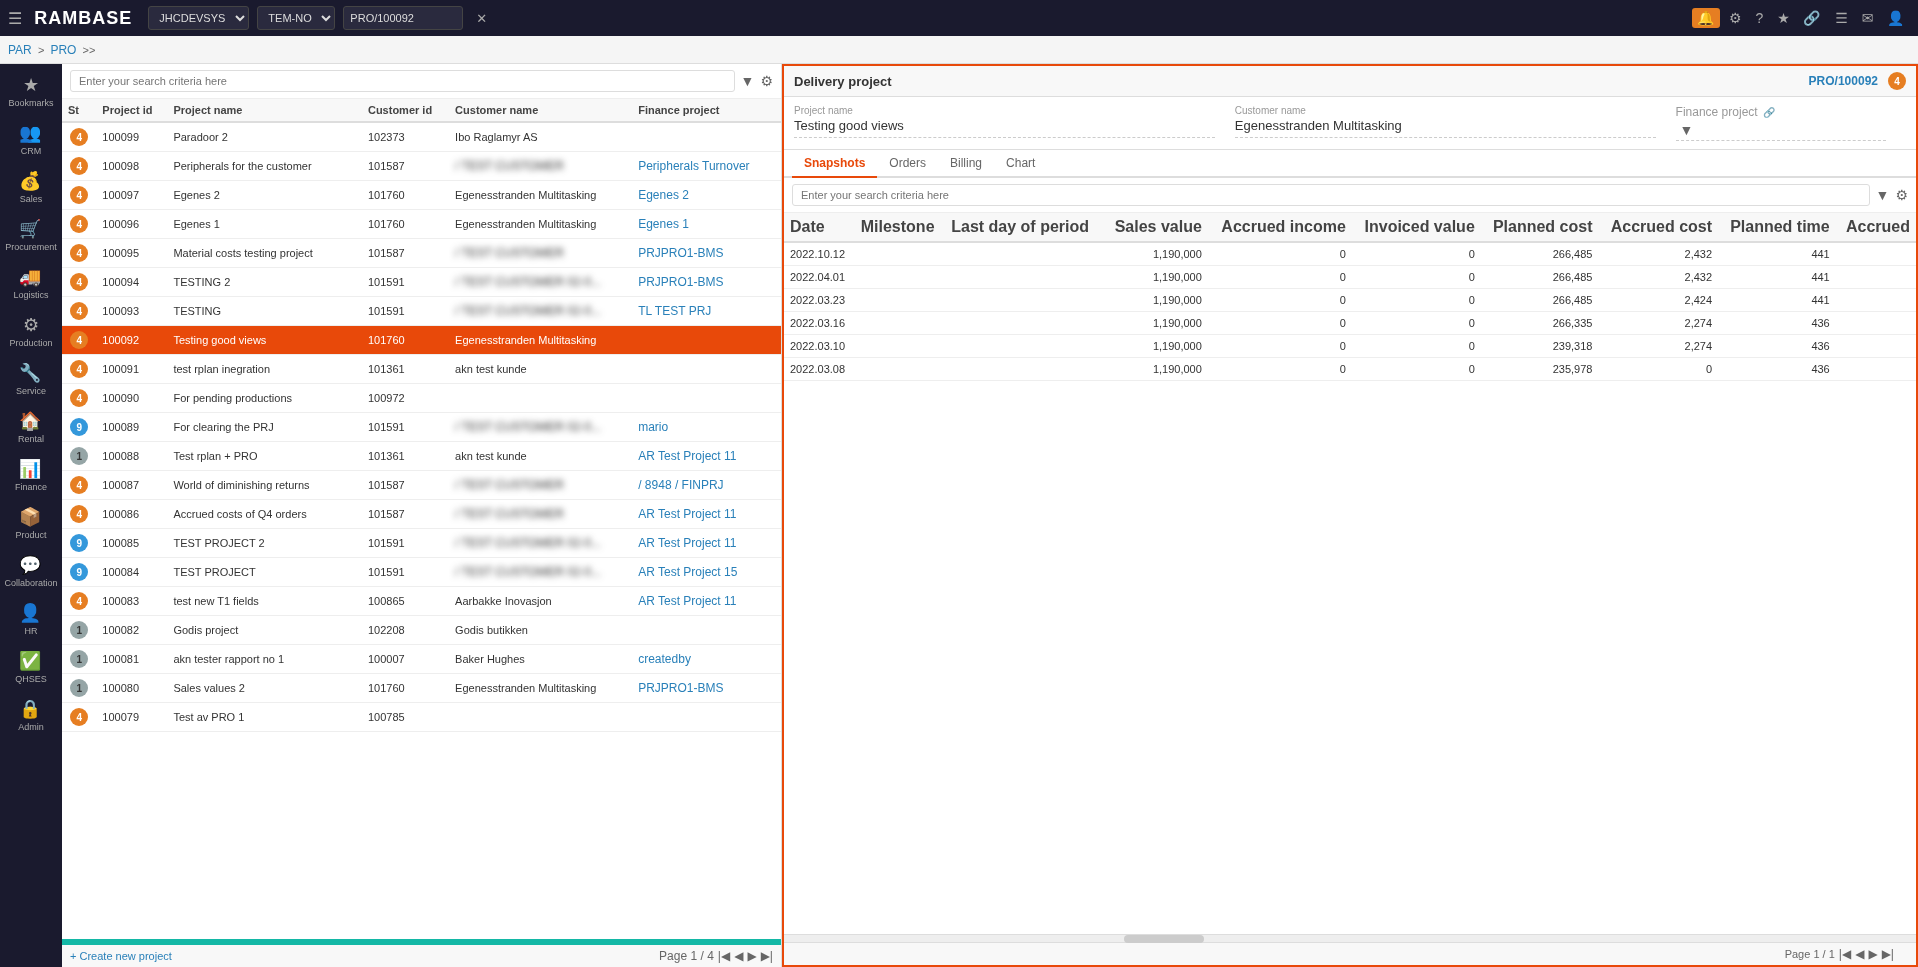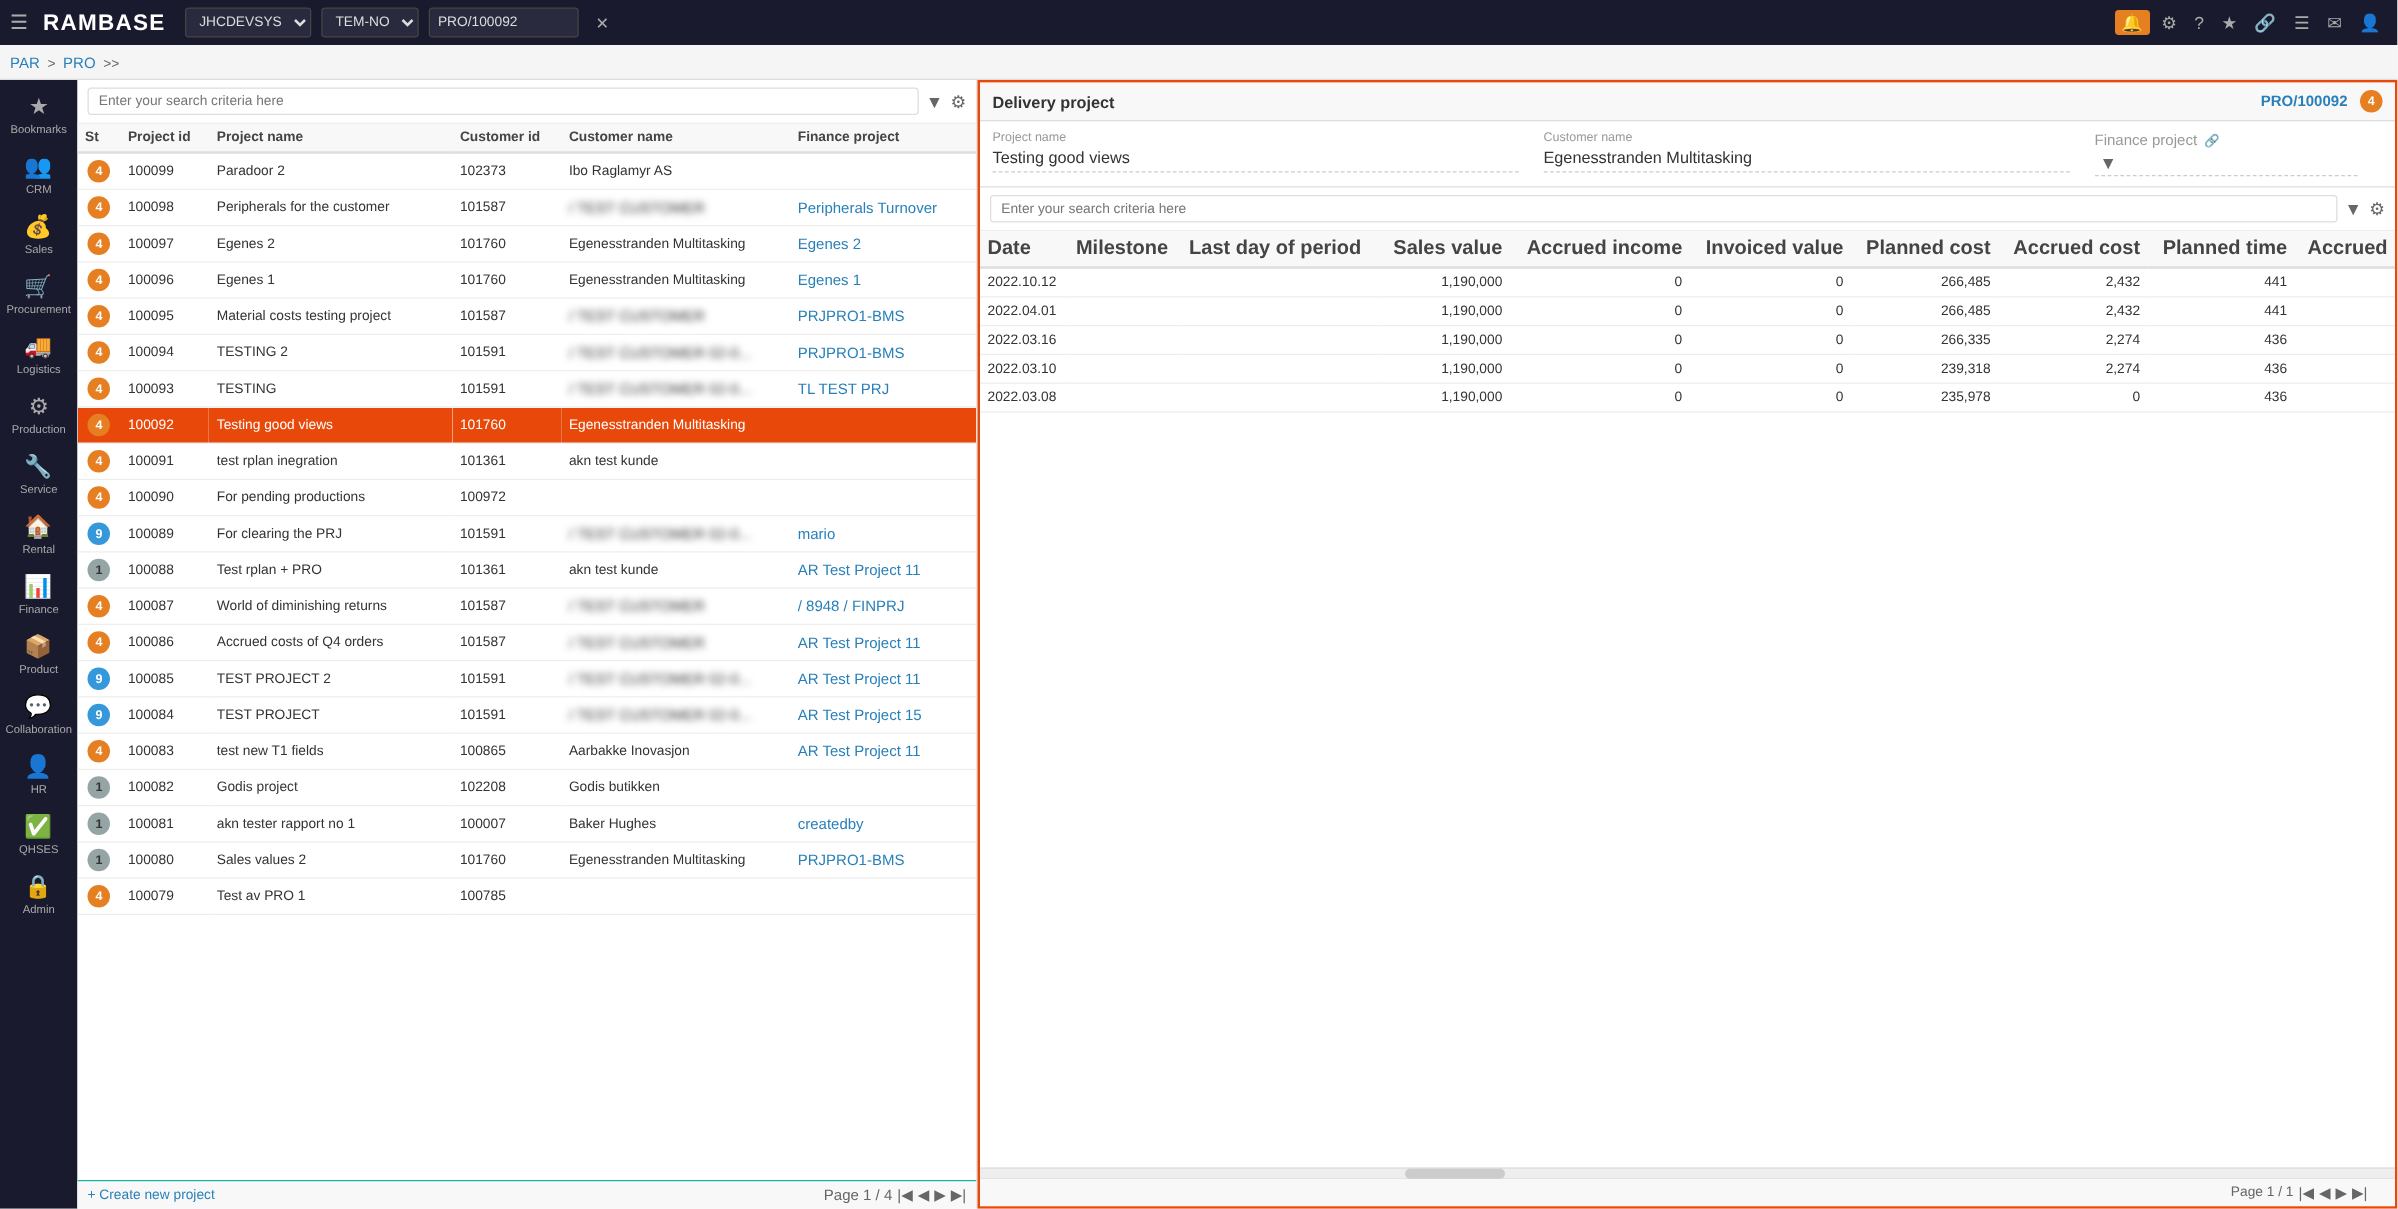--- a/index.html
+++ b/index.html
@@ -179,21 +179,21 @@
     }
     .status-4 { background: #e67e22; }
     .status-9 { background: #3498db; }
     .status-1 { background: #95a5a6; color: #333; }
 
     .list-footer {
       display: flex;
       align-items: center;
       justify-content: space-between;
       padding: 4px 8px;
-      border-top: 1px solid #14b8a6;
+      border-top: 6px solid #14b8a6;
       background: #f8f8f8;
     }
     .create-new {
       color: #2980b9;
       cursor: pointer;
       font-size: 11px;
       display: flex;
       align-items: center;
       gap: 3px;
     }
@@ -812,20 +812,26 @@
           <span>Finance project</span>
           <span style="color:#2980b9;margin-left:3px;font-size:10px;">🔗</span>
         </div>
         <div class="detail-field-value finance">
           <span></span>
           <span class="finance-dropdown">▼</span>
         </div>
       </div>
     </div>
 
+    <div class="detail-tabs">
+      <div class="detail-tab active">Snapshots</div>
+      <div class="detail-tab">Orders</div>
+      <div class="detail-tab">Billing</div>
+      <div class="detail-tab">Chart</div>
+    </div>
 
     <div class="snapshot-search">
       <input class="snapshot-search-input" type="text" placeholder="Enter your search criteria here" style="">
       <span style="color:#666;cursor:pointer;font-size:14px;">▼</span>
       <span style="color:#666;cursor:pointer;font-size:14px;">⚙</span>
     </div>
 
     <div class="snapshot-table-wrap">
       <table class="snapshot-table">
         <thead>
@@ -861,20 +867,32 @@
     <td></td>
     <td>1,190,000</td>
     <td>0</td>
     <td>0</td>
     <td>266,485</td>
     <td>2,432</td>
     <td>441</td>
     <td></td>
   </tr>
             <tr>
+    <td>2022.03.23</td>
+    <td></td>
+    <td></td>
+    <td>1,190,000</td>
+    <td>0</td>
+    <td>0</td>
+    <td>266,485</td>
+    <td>2,424</td>
+    <td>441</td>
+    <td></td>
+  </tr>
+            <tr>
     <td>2022.03.16</td>
     <td></td>
     <td></td>
     <td>1,190,000</td>
     <td>0</td>
     <td>0</td>
     <td>266,335</td>
     <td>2,274</td>
     <td>436</td>
     <td></td>

